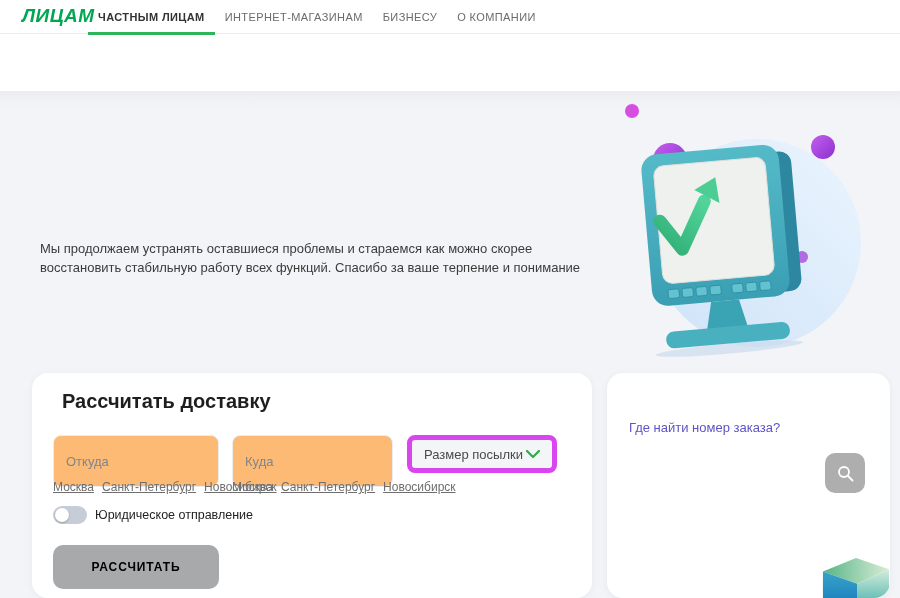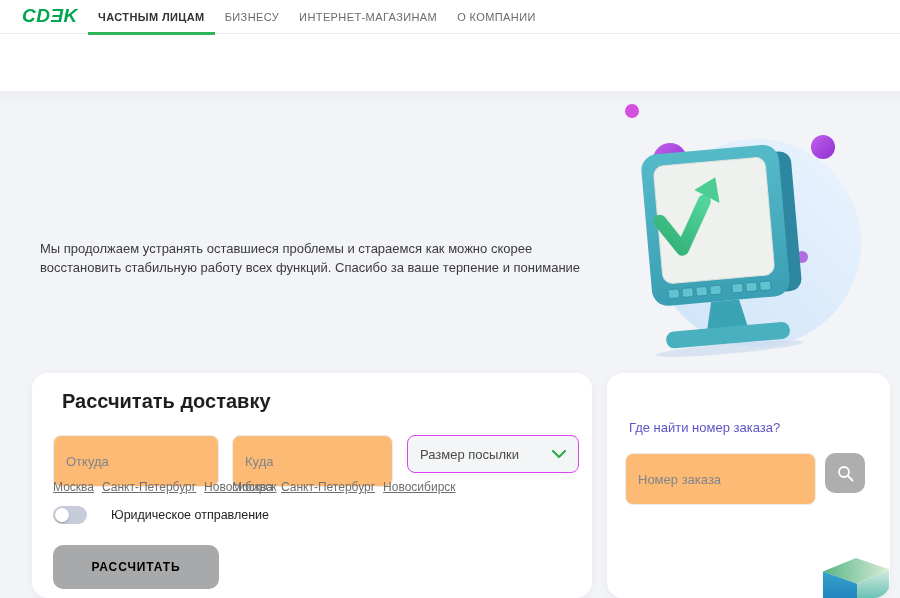--- a/index.html
+++ b/index.html
@@ -38,30 +38,30 @@
   .card-calc { left:32px; top:373px; width:560px; height:225px; }
   .card-track { left:607px; top:373px; width:283px; height:225px; }
   .card h2 { position:absolute; left:22px; top:17px; font-size:20px; font-weight:700; color:#1e1e1e;margin-left:8px; }
 
   .field { position:absolute; top:62px; height:52px; background:#fdba74; border:1px solid #ebedf0;
            border-radius:8px; font-size:13px; color:#333; padding:16px 12px; outline:none;
            font-family:"Liberation Sans", sans-serif; }
   .field::placeholder { color:#80858c; }
   .f-from { left:21px; width:166px; }
   .f-to   { left:200px; width:161px; }
-  .select { position:absolute; left:375px; top:62px; width:172px; height:38px; background:#f4f5f7;
-            border:1px solid #d946ef; border-radius:8px; display:flex; align-items:center;
+  .select { position:absolute; left:375px; top:62px; width:150px; height:38px; background:#f4f5f7;
+            border:5px solid #d946ef; border-radius:8px; display:flex; align-items:center;
             justify-content:space-between; padding:12px 12px; cursor:pointer; }
   .select .sel-label { font-size:13px; color:#4a4a4a; }
 
   .citylinks { position:absolute; top:107px; display:flex; gap:8px; }
   .cl-from { left:21px; } .cl-to { left:200px; }
   .citylinks a { font-size:12px; color:#6e6e6e; text-decoration:underline; cursor:pointer; white-space:nowrap; }
 
-  .toggle-row { position:absolute; left:21px; top:133px; display:flex; align-items:center; gap:24px; }
+  .toggle-row { position:absolute; left:21px; top:133px; display:flex; align-items:center; gap:8px; }
   .toggle { width:34px; height:18px; border-radius:9px; background:#c6cdd9; position:relative; cursor:pointer; }
   .toggle .knob { position:absolute; left:2px; top:2px; width:14px; height:14px; border-radius:50%;
                   background:#fff; box-shadow:0 1px 2px rgba(0,0,0,.25); }
   .toggle-label { font-size:12.5px; color:#222; }
 
   .calc-btn { position:absolute; left:21px; top:172px; width:166px; height:44px; border:none;
               border-radius:10px; background:var(--disabled_button,#A8A9AB); color:#000000;
               font-size:12px; font-weight:700; letter-spacing:.9px; cursor:pointer;
               font-family:"Liberation Sans", sans-serif; }
 
@@ -72,25 +72,25 @@
                 border-radius:10px; background:#aeaeae; cursor:pointer;
                 display:flex; align-items:center; justify-content:center; }
   .cube { position:absolute; left:214px; top:185px; width:70px; height:62px; }
 </style>
 </head>
 <body>
 
 <div class="page">
 
   <header class="header">
-    <div class="logo">CDƎK</div>
+    <div class="logo">ЛИЦАМ</div>
     <nav class="nav">
       <a class="nav-item active">ЧАСТНЫМ ЛИЦАМ</a>
+      <a class="nav-item">ИНТЕРНЕТ-МАГАЗИНАМ</a>
       <a class="nav-item">БИЗНЕСУ</a>
-      <a class="nav-item">ИНТЕРНЕТ-МАГАЗИНАМ</a>
       <a class="nav-item">О КОМПАНИИ</a>
     </nav>
   </header>
 
   <div class="gray"></div>
 
   <p class="hero-body">Мы продолжаем устранять оставшиеся проблемы и стараемся как можно скорее восстановить стабильную работу всех функций. Спасибо за ваше терпение и понимание</p>
 
   <svg class="illus" viewBox="0 0 280 255" aria-hidden="true">
     <defs>
@@ -167,21 +167,20 @@
       </div>
       <span class="toggle-label">Юридическое отправление</span>
     </div>
 
     <button class="calc-btn">РАССЧИТАТЬ</button>
   </section>
 
   <section class="card card-track">
     <a class="help-link">Где найти номер заказа?</a>
 
-    <input class="field f-order" type="text" placeholder="Номер заказа" style="">
     <button class="search-btn">
       <svg width="17" height="17" viewBox="0 0 17 17">
         <circle cx="7" cy="7" r="5" fill="none" stroke="#ffffff" stroke-width="1.8"></circle>
         <line x1="11" y1="11" x2="15.5" y2="15.5" stroke="#ffffff" stroke-width="1.8" stroke-linecap="round"></line>
       </svg>
     </button>
 
     <svg class="cube" viewBox="0 0 64 60" aria-hidden="true">
       <defs>
         <linearGradient id="cTop" x1="0" y1="0" x2="1" y2="0">

